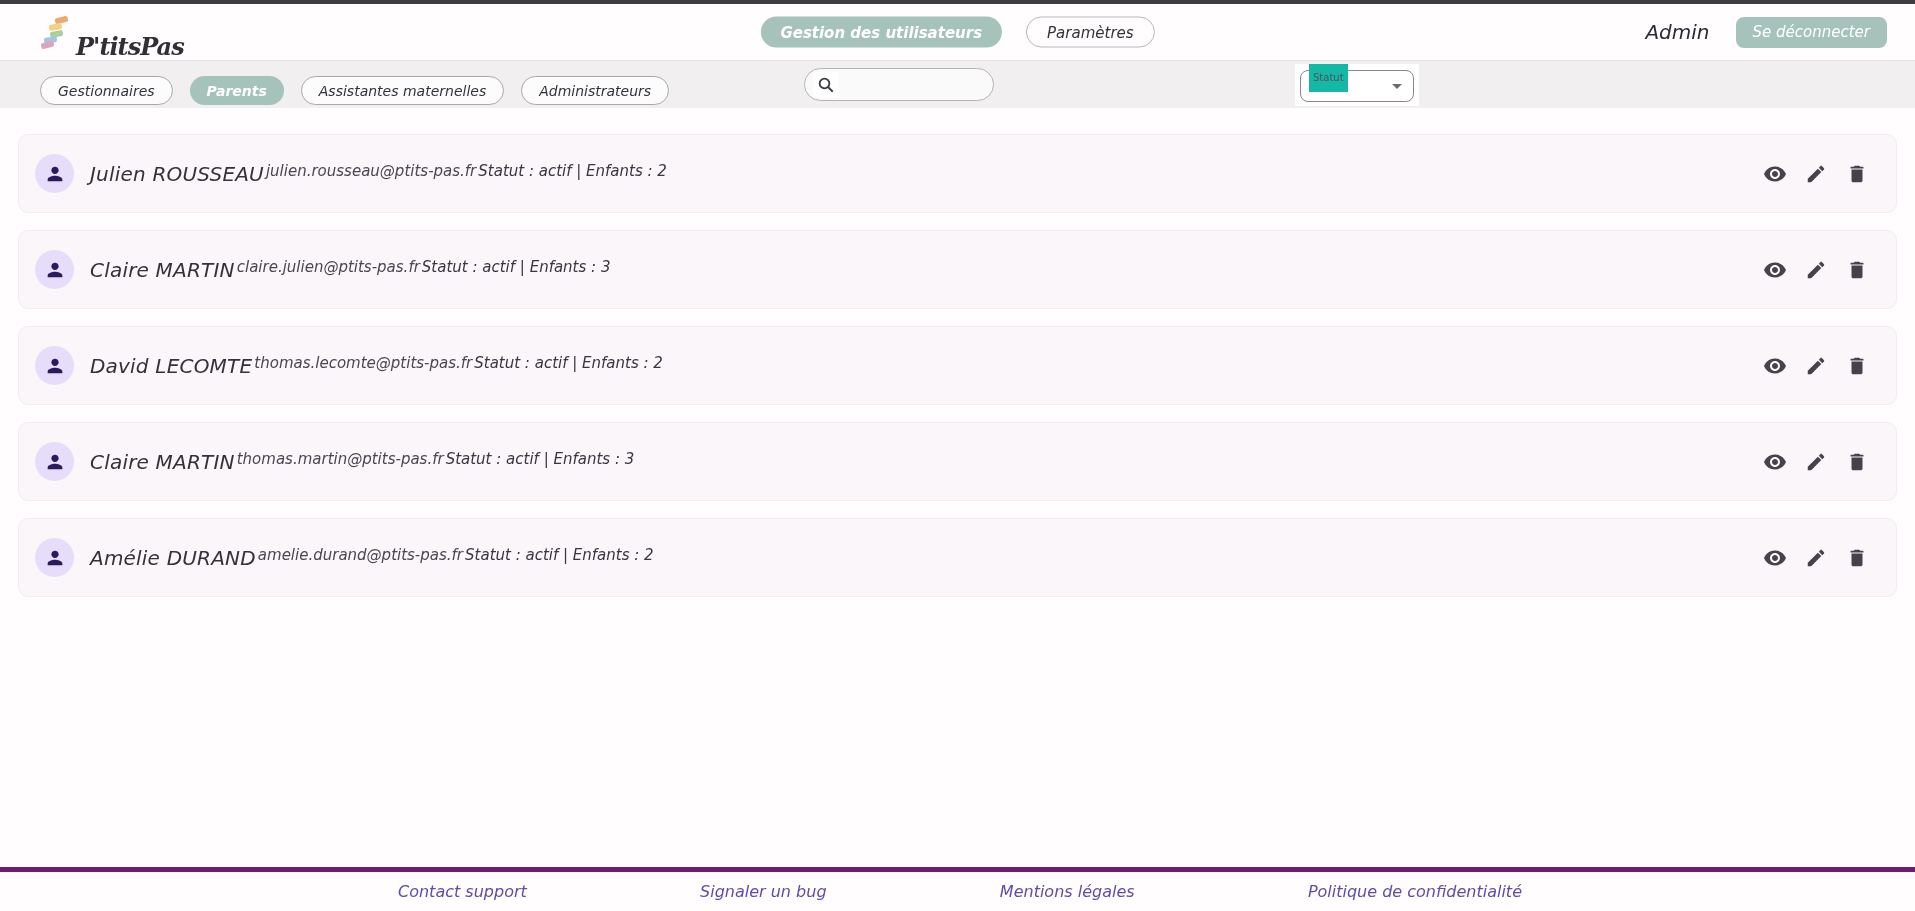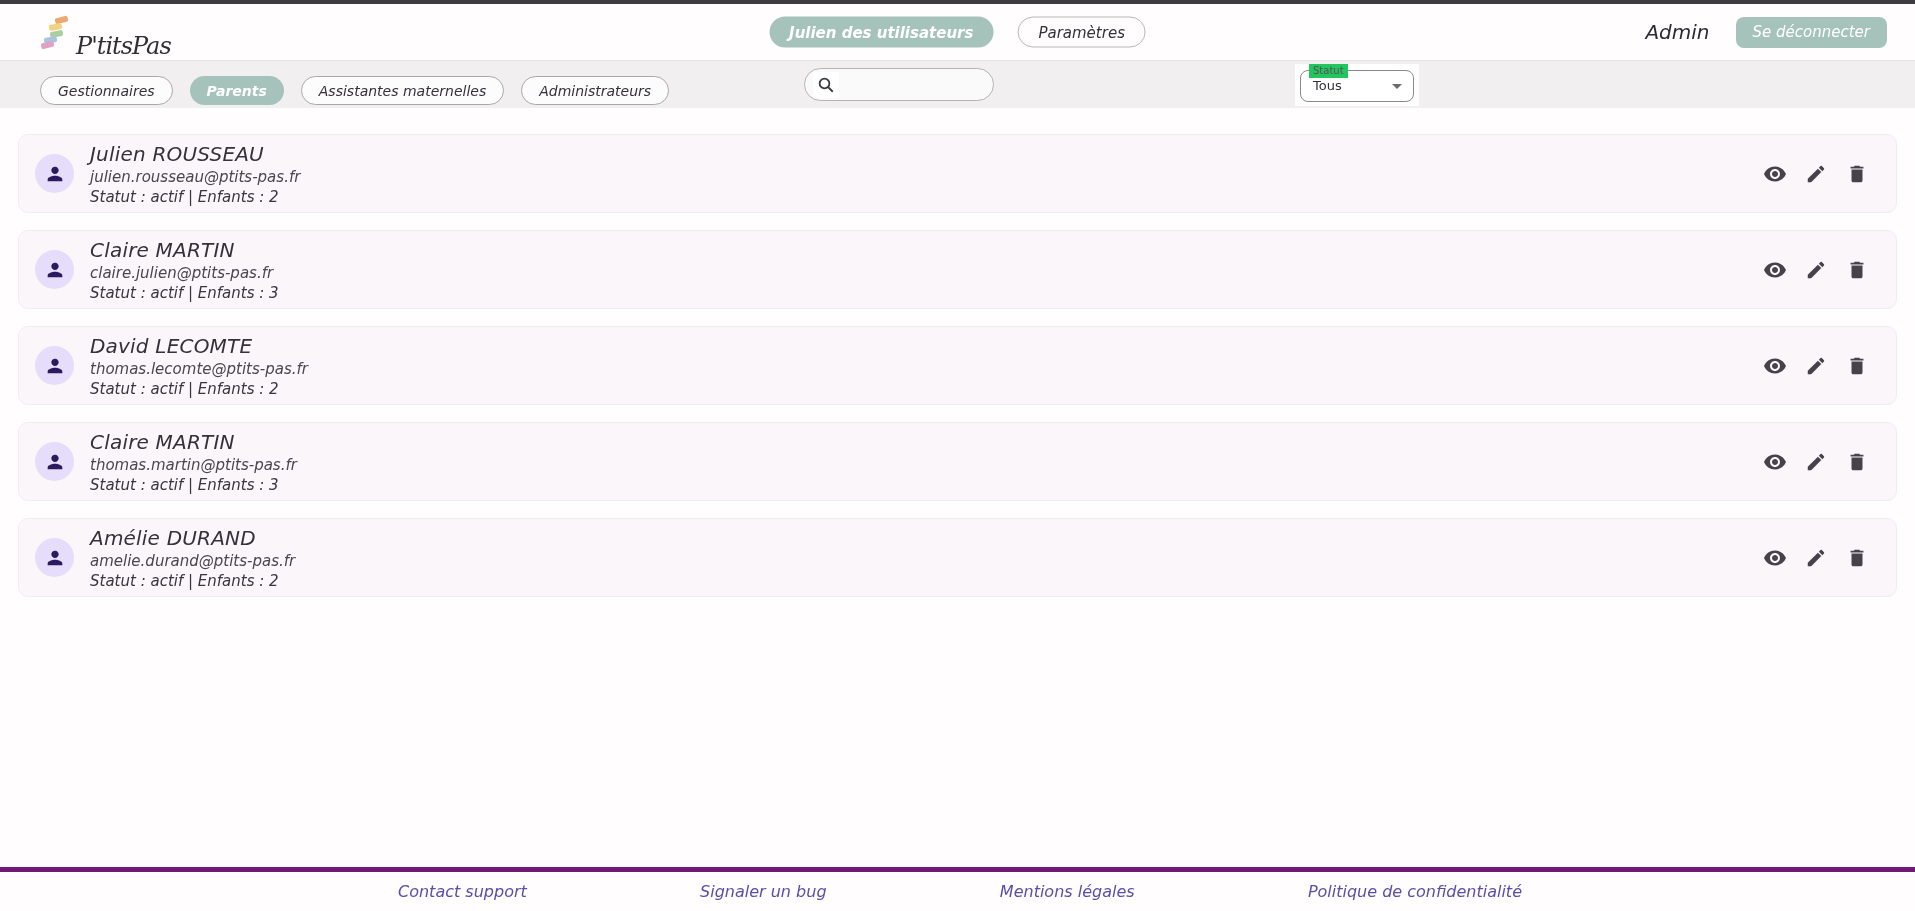--- a/index.html
+++ b/index.html
@@ -24,21 +24,21 @@
   }
   .logo{display:flex;align-items:center;gap:6px;cursor:pointer;}
   .logo-icon{position:relative;width:30px;height:32px;display:inline-block;}
   .logo-icon i{position:absolute;width:13px;height:6px;border-radius:2px;display:block;}
   .logo-icon i:nth-child(1){background:#eba86f;top:1px;left:15px;transform:rotate(-14deg);}
   .logo-icon i:nth-child(2){background:#f3d283;top:8px;left:9px;transform:rotate(-10deg);}
   .logo-icon i:nth-child(3){background:#a9cfa0;top:15px;left:10px;transform:rotate(-12deg);}
   .logo-icon i:nth-child(4){background:#a9c4e2;top:21px;left:4px;transform:rotate(-8deg);}
   .logo-icon i:nth-child(5){background:#dfa3c2;top:26px;left:1px;transform:rotate(-14deg);}
   .logo-text{
-    font-family:"DejaVu Serif", serif;font-style:italic;font-weight:normal;
+    font-family:"DejaVu Serif", serif;font-style:italic;font-weight:bold;
     font-size:24px;color:#322e36;letter-spacing:-1px;margin-top:28px;
   }
   .header-nav{
     position:absolute;left:50%;top:50%;transform:translate(-50%,-50%);
     display:flex;gap:24px;align-items:center;
   }
   .nav-pill{
     font-family:"DejaVu Sans", sans-serif;font-size:15px;
     height:31px;padding:0 20px;border-radius:16px;cursor:pointer;
     background:#fffdfe;border:1px solid #b9b7bc;color:#35313a;font-style:italic;
@@ -79,40 +79,40 @@
   }
   .status-wrap{
     margin-left:auto;margin-right:496px;background:#ffffff;padding:6px 5px 4px 5px;cursor:pointer;
   }
   .status-box{
     position:relative;width:114px;height:32px;border:1px solid #8a888e;border-radius:8px;
     display:flex;align-items:center;padding-left:12px;background:#fff;
   }
   .status-label{
     position:absolute;top:-7px;left:8px;font-size:10px;color:#555257;
-    background:#22c55e;padding:1px 4px;line-height:12px;
+    background:#14b8a6;padding:8px 4px;line-height:12px;
   }
   .status-value{font-size:13px;color:#35313a;}
   .status-arrow{
     position:absolute;right:11px;top:50%;margin-top:-2px;
     width:0;height:0;border-left:5px solid transparent;border-right:5px solid transparent;
     border-top:5px solid #6d6a72;
   }
   
   main{flex:1 1 auto;background:#fffdfe;padding:26px 18px 0 18px;overflow:hidden;}
   .row{
     height:79px;margin-bottom:17px;border-radius:10px;background:#faf6f9;
     border:1px solid #f1ecf0;display:flex;align-items:center;
     padding:0 27px 0 16px;
   }
   .avatar{
     width:39px;height:39px;border-radius:50%;background:var(--avatar-bg);
     display:flex;align-items:center;justify-content:center;flex:0 0 auto;margin-right:16px;
   }
-  .info{display:flex;flex-direction:column;gap:2px;}
+  .info{display:flex;flex-direction:row;gap:2px;}
   .name{font-size:20px;font-style:italic;color:#35313a;letter-spacing:0.2px;}
   .email{font-size:15px;font-style:italic;color:#4b4650;}
   .status-line{font-size:15px;font-style:italic;color:#3a3540;}
   .actions{margin-left:auto;display:flex;gap:17px;align-items:center;}
   .icon-btn{
     background:none;border:none;cursor:pointer;padding:0;width:24px;height:24px;
     display:flex;align-items:center;justify-content:center;
   }
   .icon-btn svg{fill:var(--icon-dark);}
   
@@ -136,21 +136,21 @@
     <span class="logo-icon">
         <i></i>
         <i></i>
         <i></i>
         <i></i>
         <i></i>
       </span>
     <span class="logo-text">P'titsPas</span>
   </div>
   <nav class="header-nav">
-      <button class="nav-pill active">Julien des utilisateurs</button>
+      <button class="nav-pill active">Gestion des utilisateurs</button>
       <button class="nav-pill">Paramètres</button>
     </nav>
   <div class="header-right">
     <span class="admin-label">Admin</span>
     <button class="logout">Se déconnecter</button>
   </div>
 </header>
 
 <div class="filter-bar">
   <div class="tabs">

